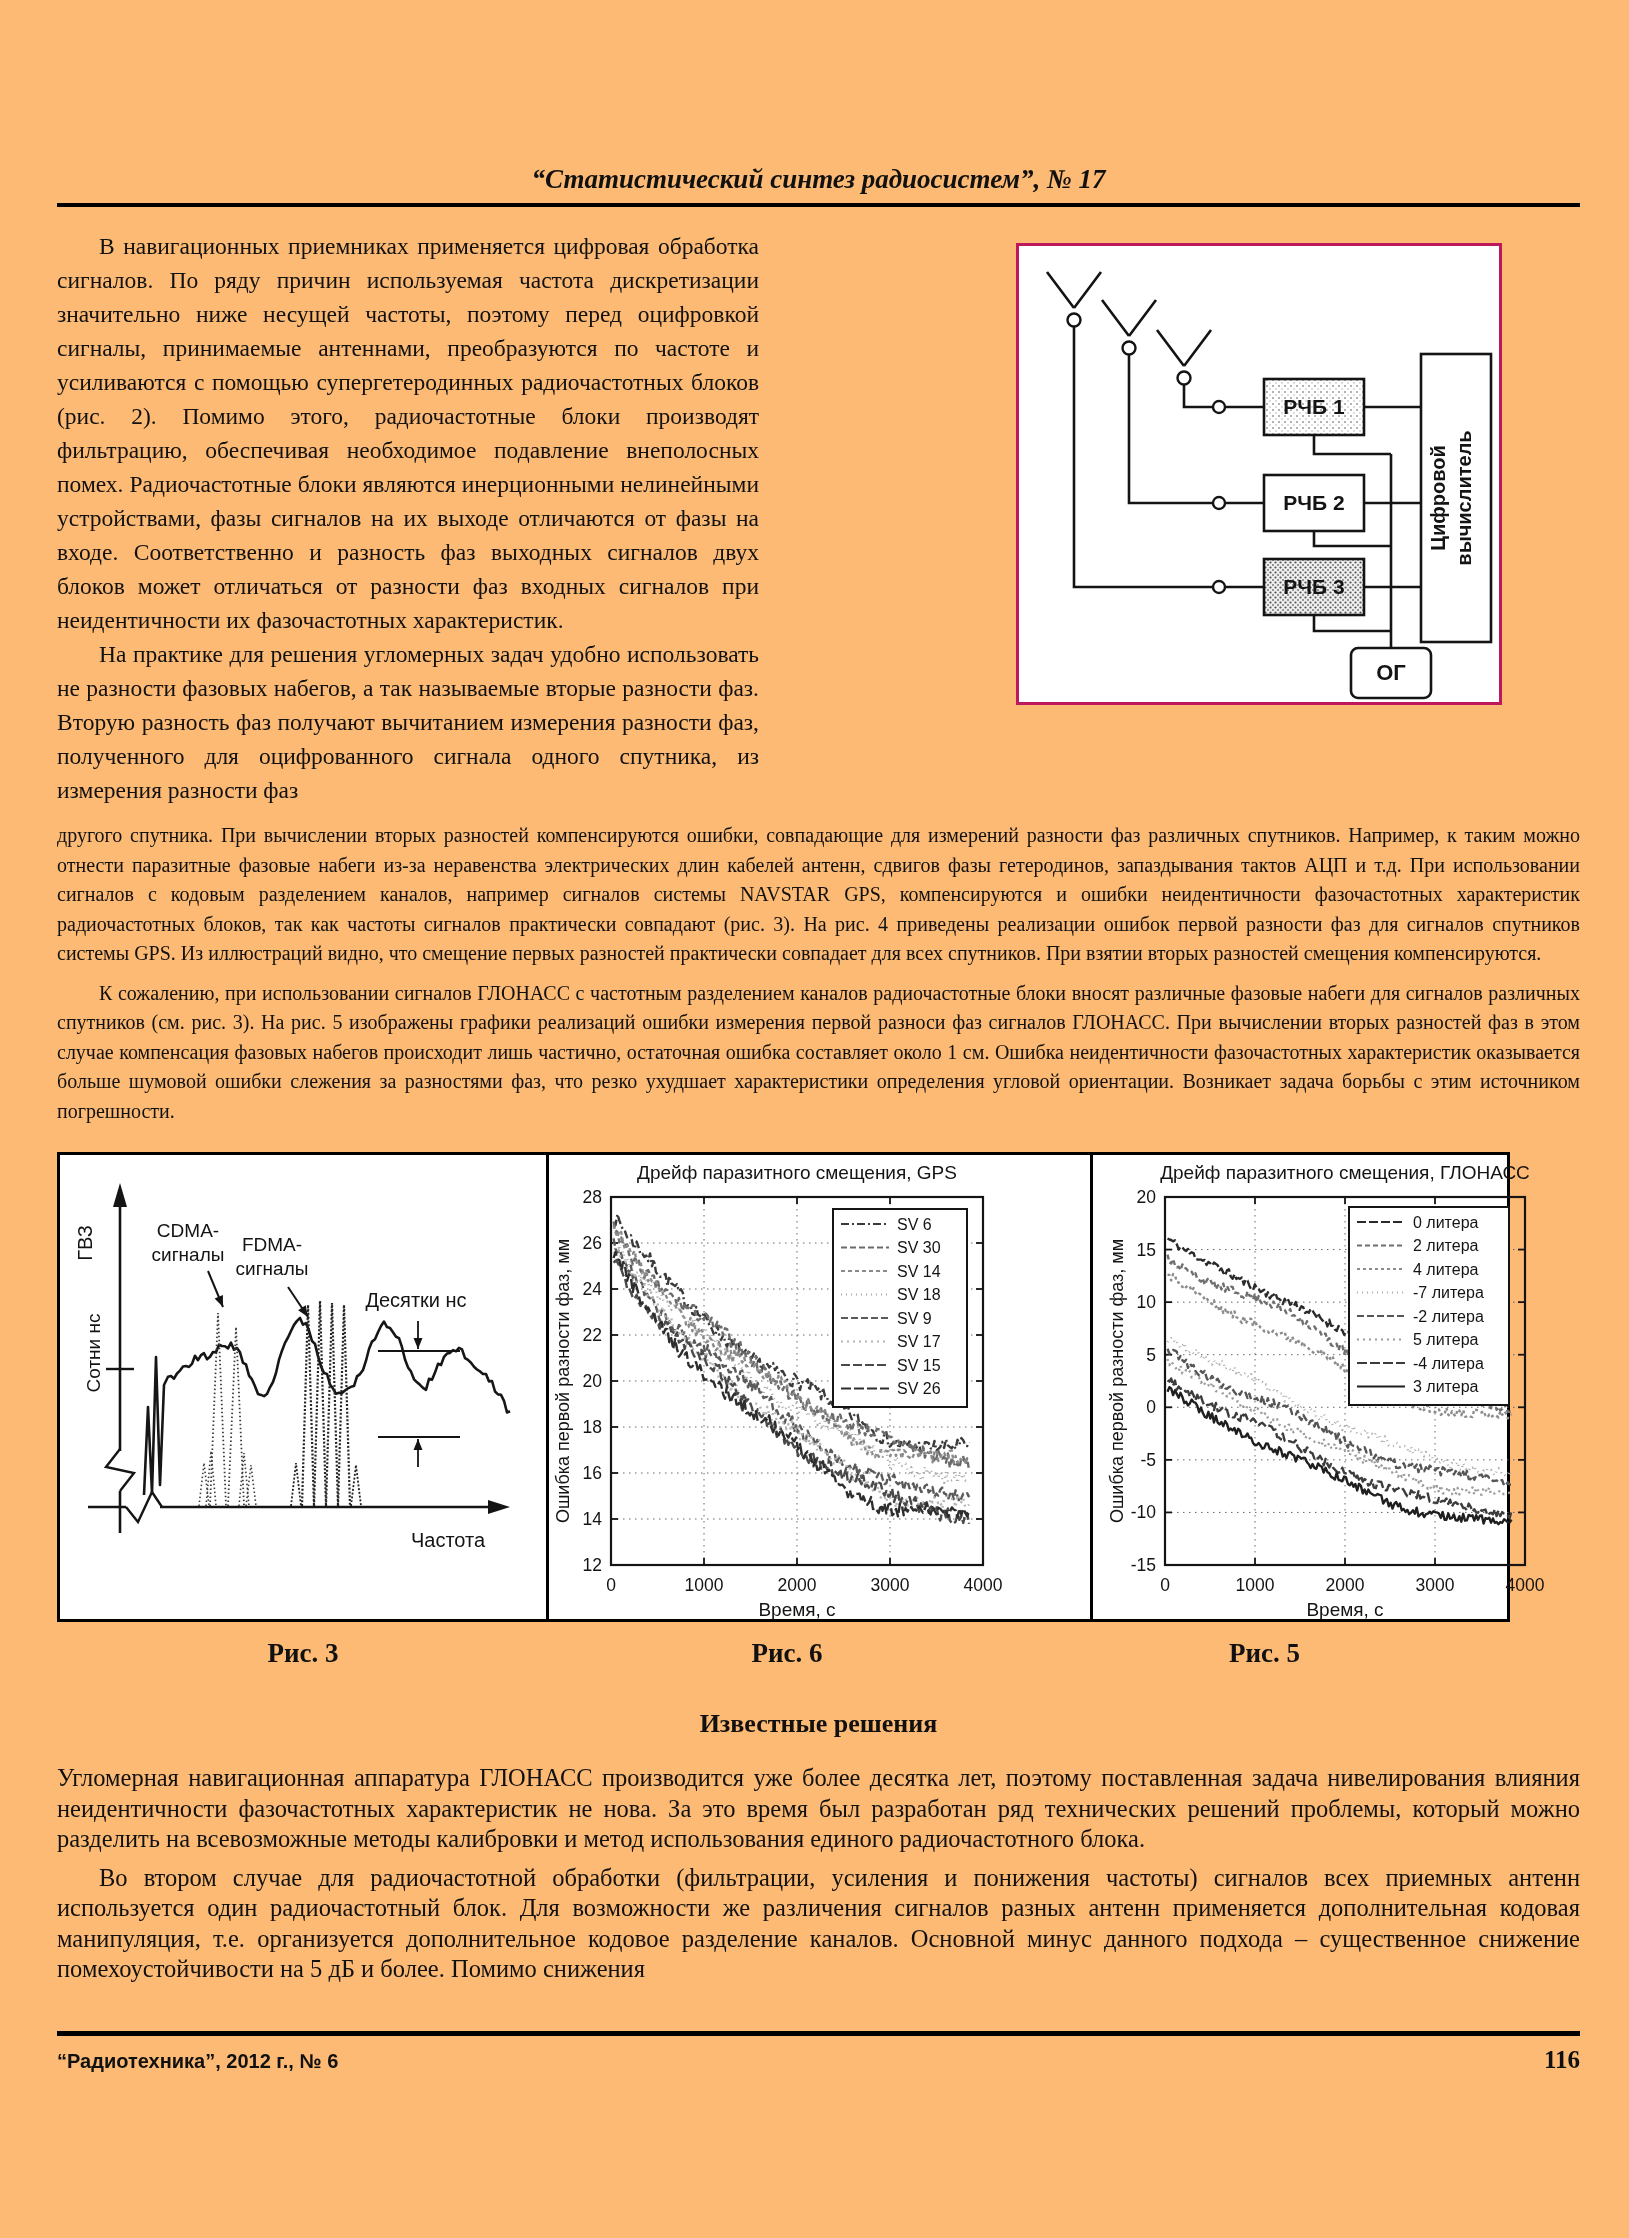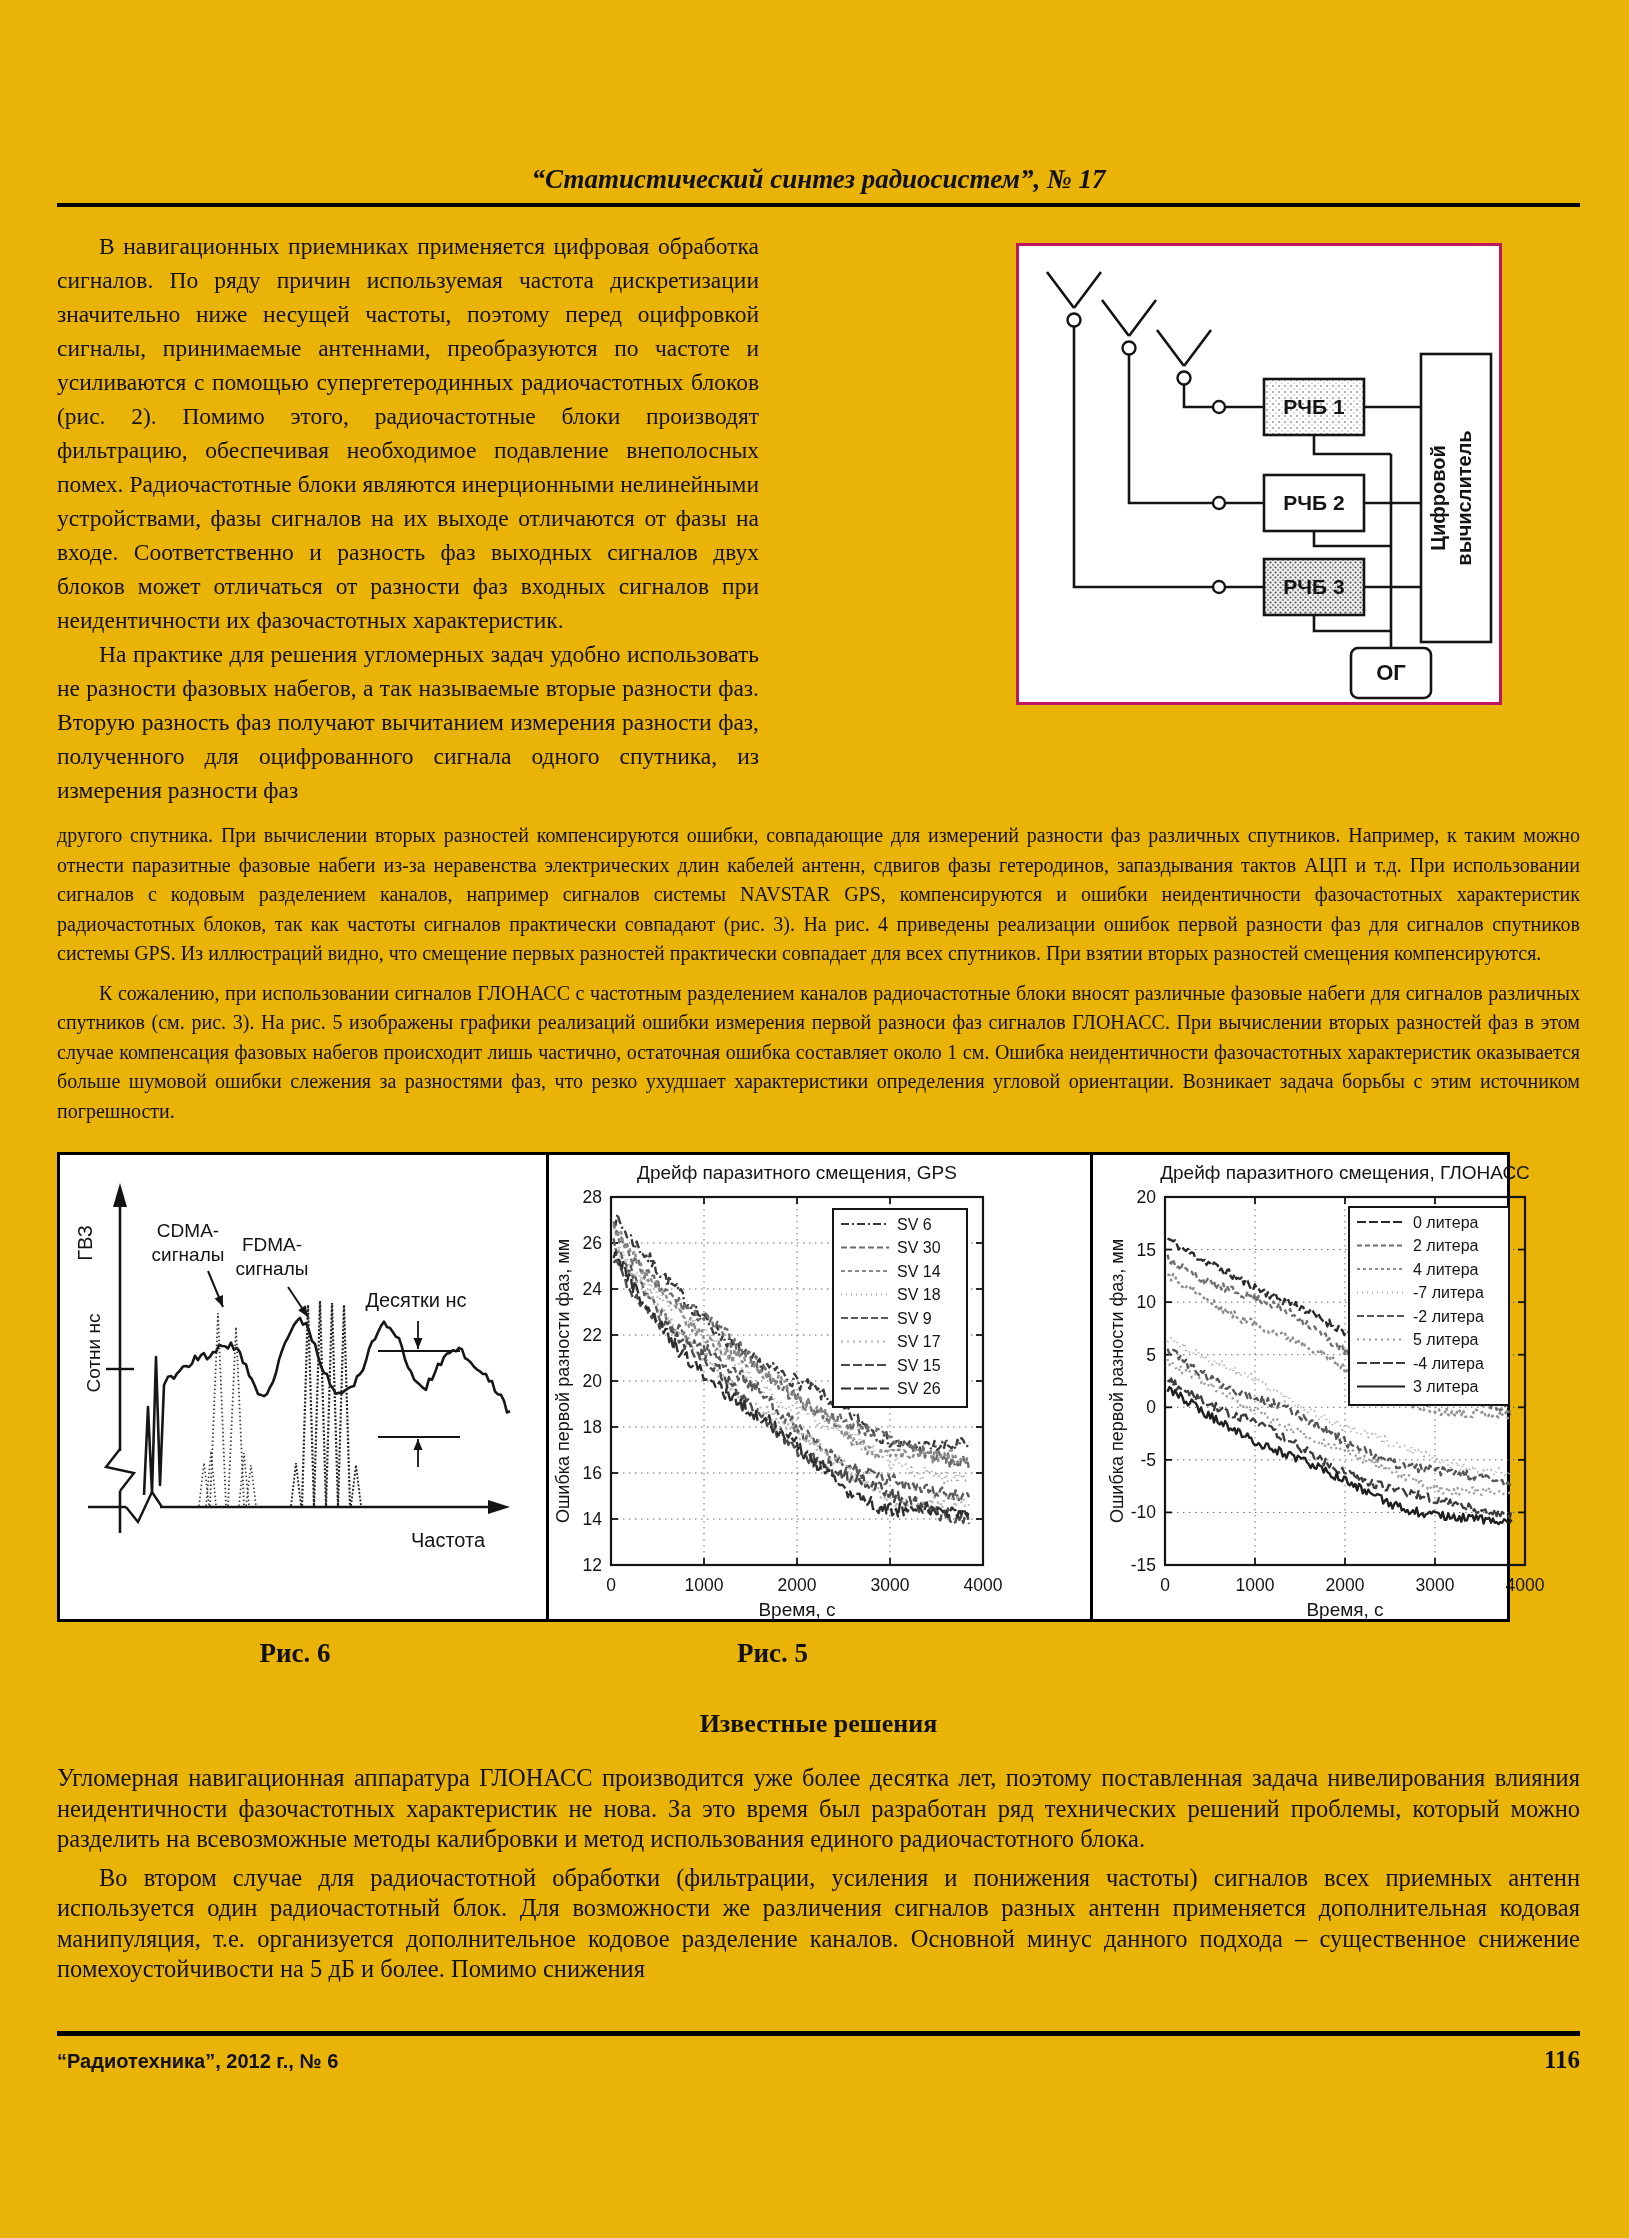--- a/index.html
+++ b/index.html
@@ -1,16 +1,16 @@
 <!DOCTYPE html>
 <html><head>
 <meta charset="utf-8">
 <style>
   html,body{margin:0;padding:0;background:#e8e8e8;}
-  .page{width:1629px;height:2238px;background:#eab308;position:relative;overflow:hidden;
+  .page{width:1629px;height:2238px;background:#fdba74;position:relative;overflow:hidden;
         font-family:"Liberation Serif",serif;color:#111;}
   .content{padding:0 49px 0 57px;}
   .header{padding-top:164px;text-align:center;font-size:27px;font-weight:bold;font-style:italic;}
   .hrule{height:4px;background:#000;margin-top:8px;}
   .top{display:flex;justify-content:space-between;margin-top:22px;}
   .introcol{width:702px;font-size:23.5px;line-height:34px;text-align:justify;}
   .introcol p{margin:0;text-indent:42px;}
   .fig2col{width:486px;margin-right:78px;margin-top:14px;}
   .figframe{border:3px solid #be185d;box-sizing:border-box;width:486px;background:#fff;}
   .figcaption{text-align:center;font-weight:bold;font-size:27px;margin-top:12px;}
@@ -321,20 +321,21 @@
             <text x="320" y="190" font-size="16" font-family="Liberation Sans, sans-serif" fill="#141414" text-anchor="start">5 литера</text>
             <line x1="264" y1="208" x2="312" y2="208" stroke="#3c3c3c" stroke-width="2.2" stroke-dasharray="10 3"></line>
             <text x="320" y="213.5" font-size="16" font-family="Liberation Sans, sans-serif" fill="#141414" text-anchor="start">-4 литера</text>
             <line x1="264" y1="231.5" x2="312" y2="231.5" stroke="#1f1f1f" stroke-width="2.2"></line>
             <text x="320" y="237" font-size="16" font-family="Liberation Sans, sans-serif" fill="#141414" text-anchor="start">3 литера</text>
             <rect x="72" y="42" width="360" height="368" fill="none" stroke="#141414" stroke-width="2.2"></rect>
           </svg>
       </div>
     </div>
     <div class="caprow">
+      <div class="cap cap-f3">Рис. 3</div>
       <div class="cap cap-f4">Рис. 6</div>
       <div class="cap cap-f5">Рис. 5</div>
     </div>
 
     <div class="solhead">Известные решения</div>
     <div class="soltext">
       <p>Угломерная навигационная аппаратура ГЛОНАСС производится уже более десятка лет, поэтому поставленная задача нивелирования влияния неидентичности фазочастотных характеристик не нова. За это время был разработан ряд технических решений проблемы, который можно разделить на всевозможные методы калибровки и метод использования единого радиочастотного блока.</p>
       <p class="indent">Во втором случае для радиочастотной обработки (фильтрации, усиления и понижения частоты) сигналов всех приемных антенн используется один радиочастотный блок. Для возможности же различения сигналов разных антенн применяется дополнительная кодовая манипуляция, т.е. организуется дополнительное кодовое разделение каналов. Основной минус данного подхода – существенное снижение помехоустойчивости на 5 дБ и более. Помимо снижения</p>
     </div>
 

